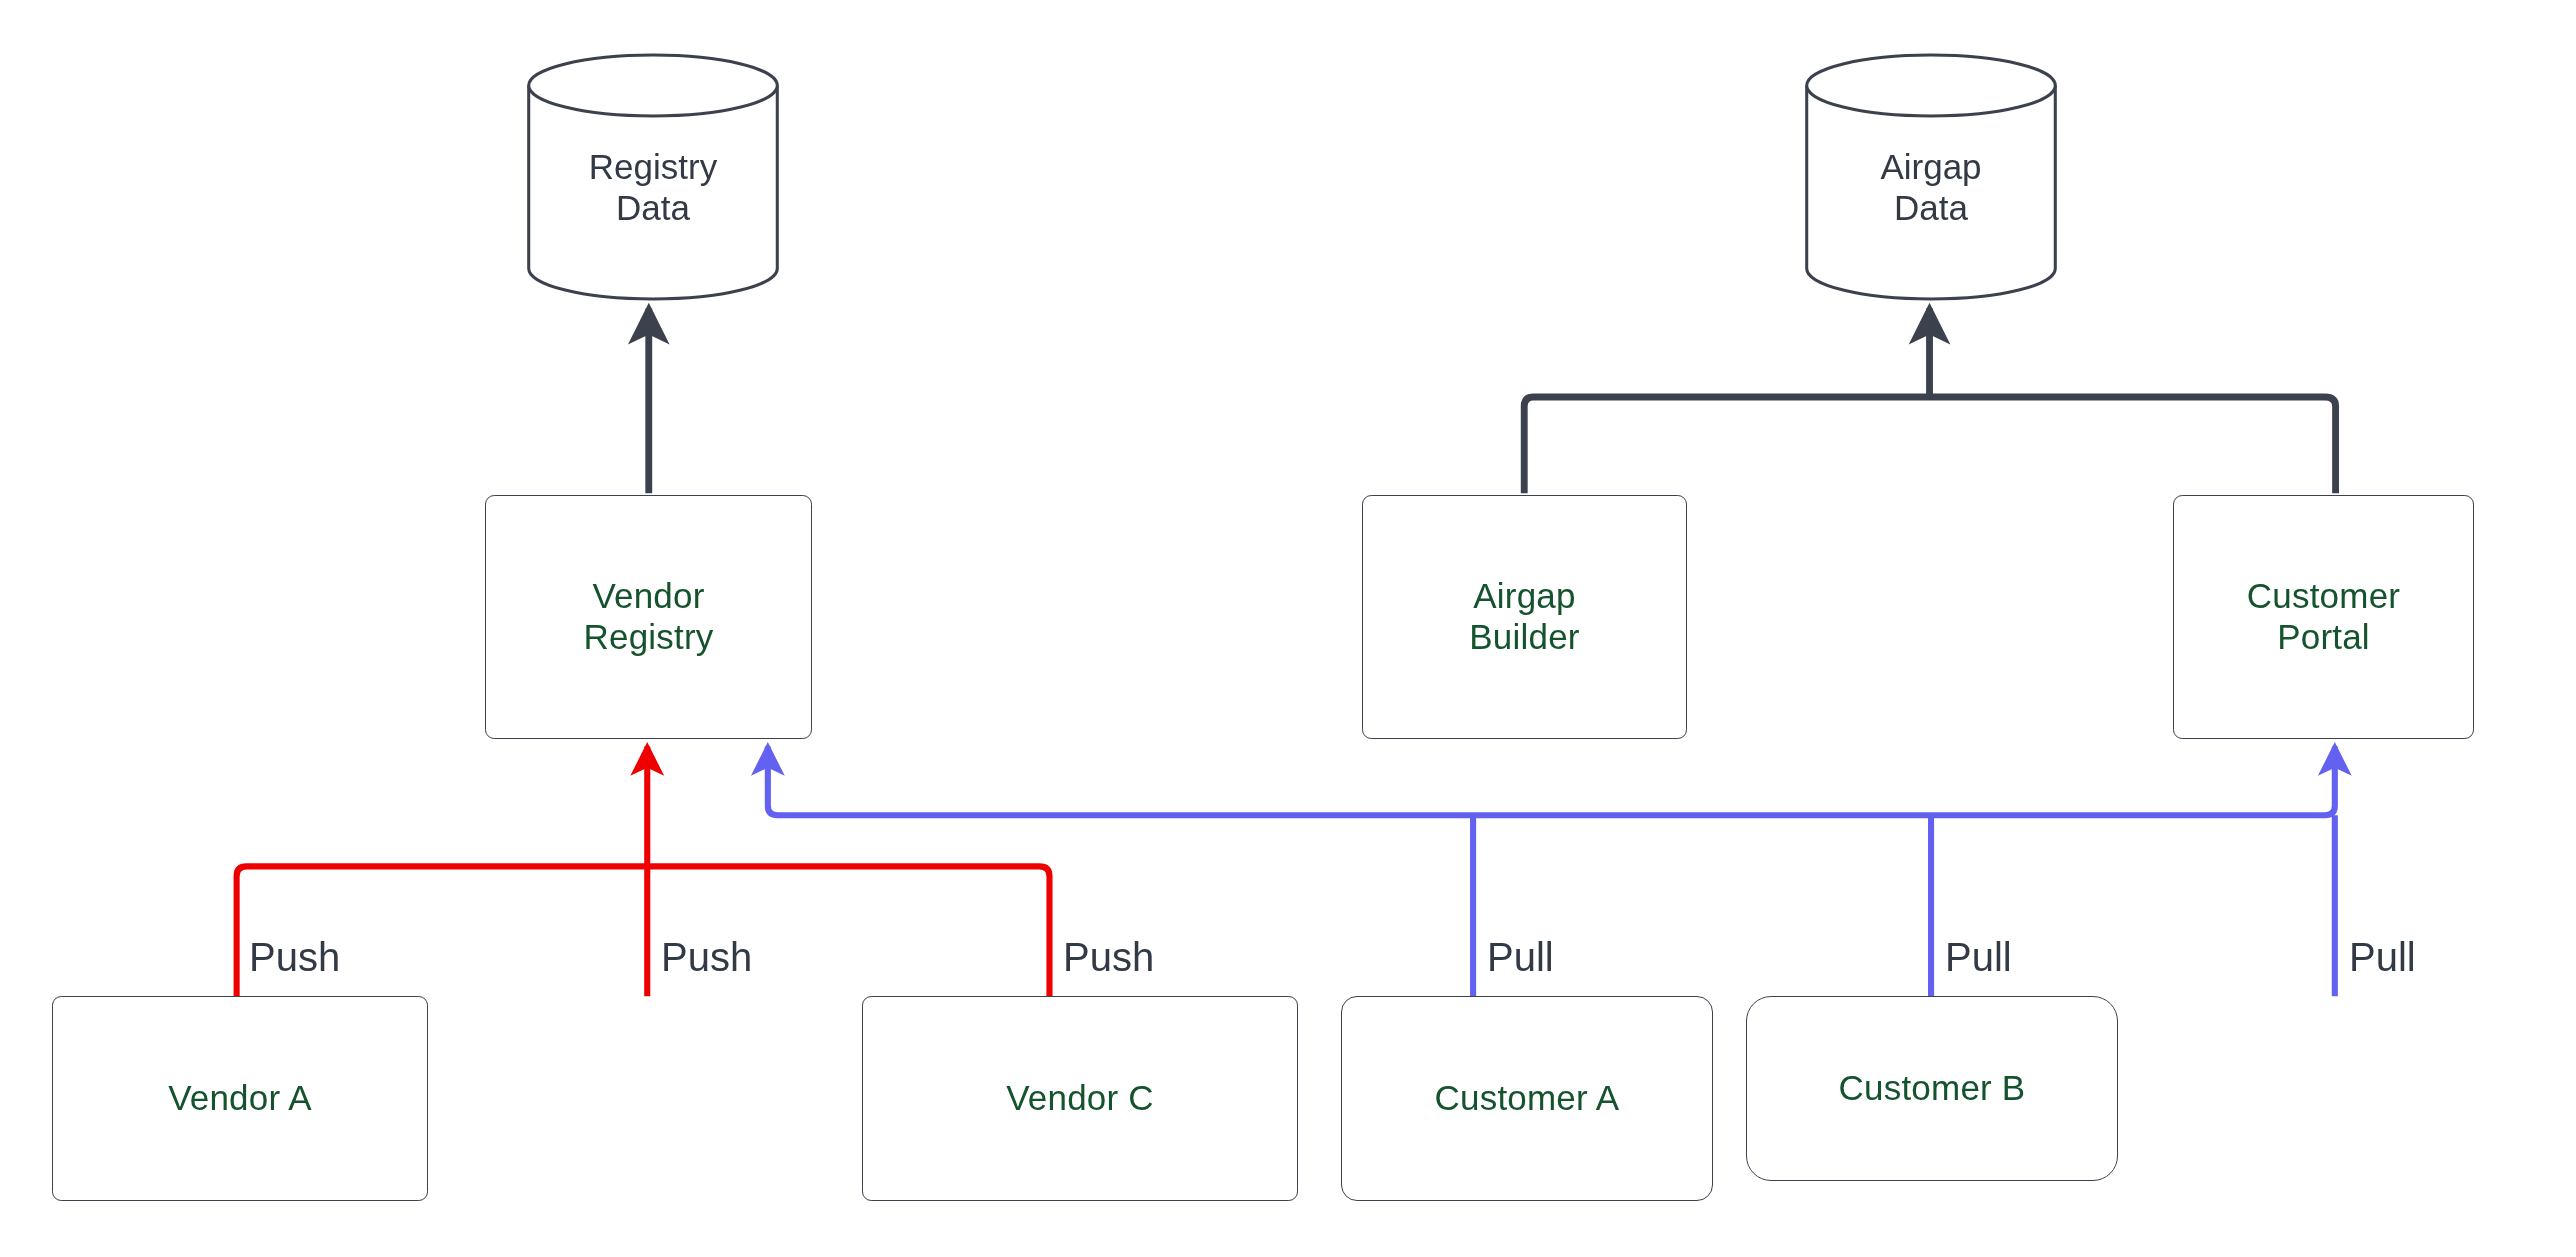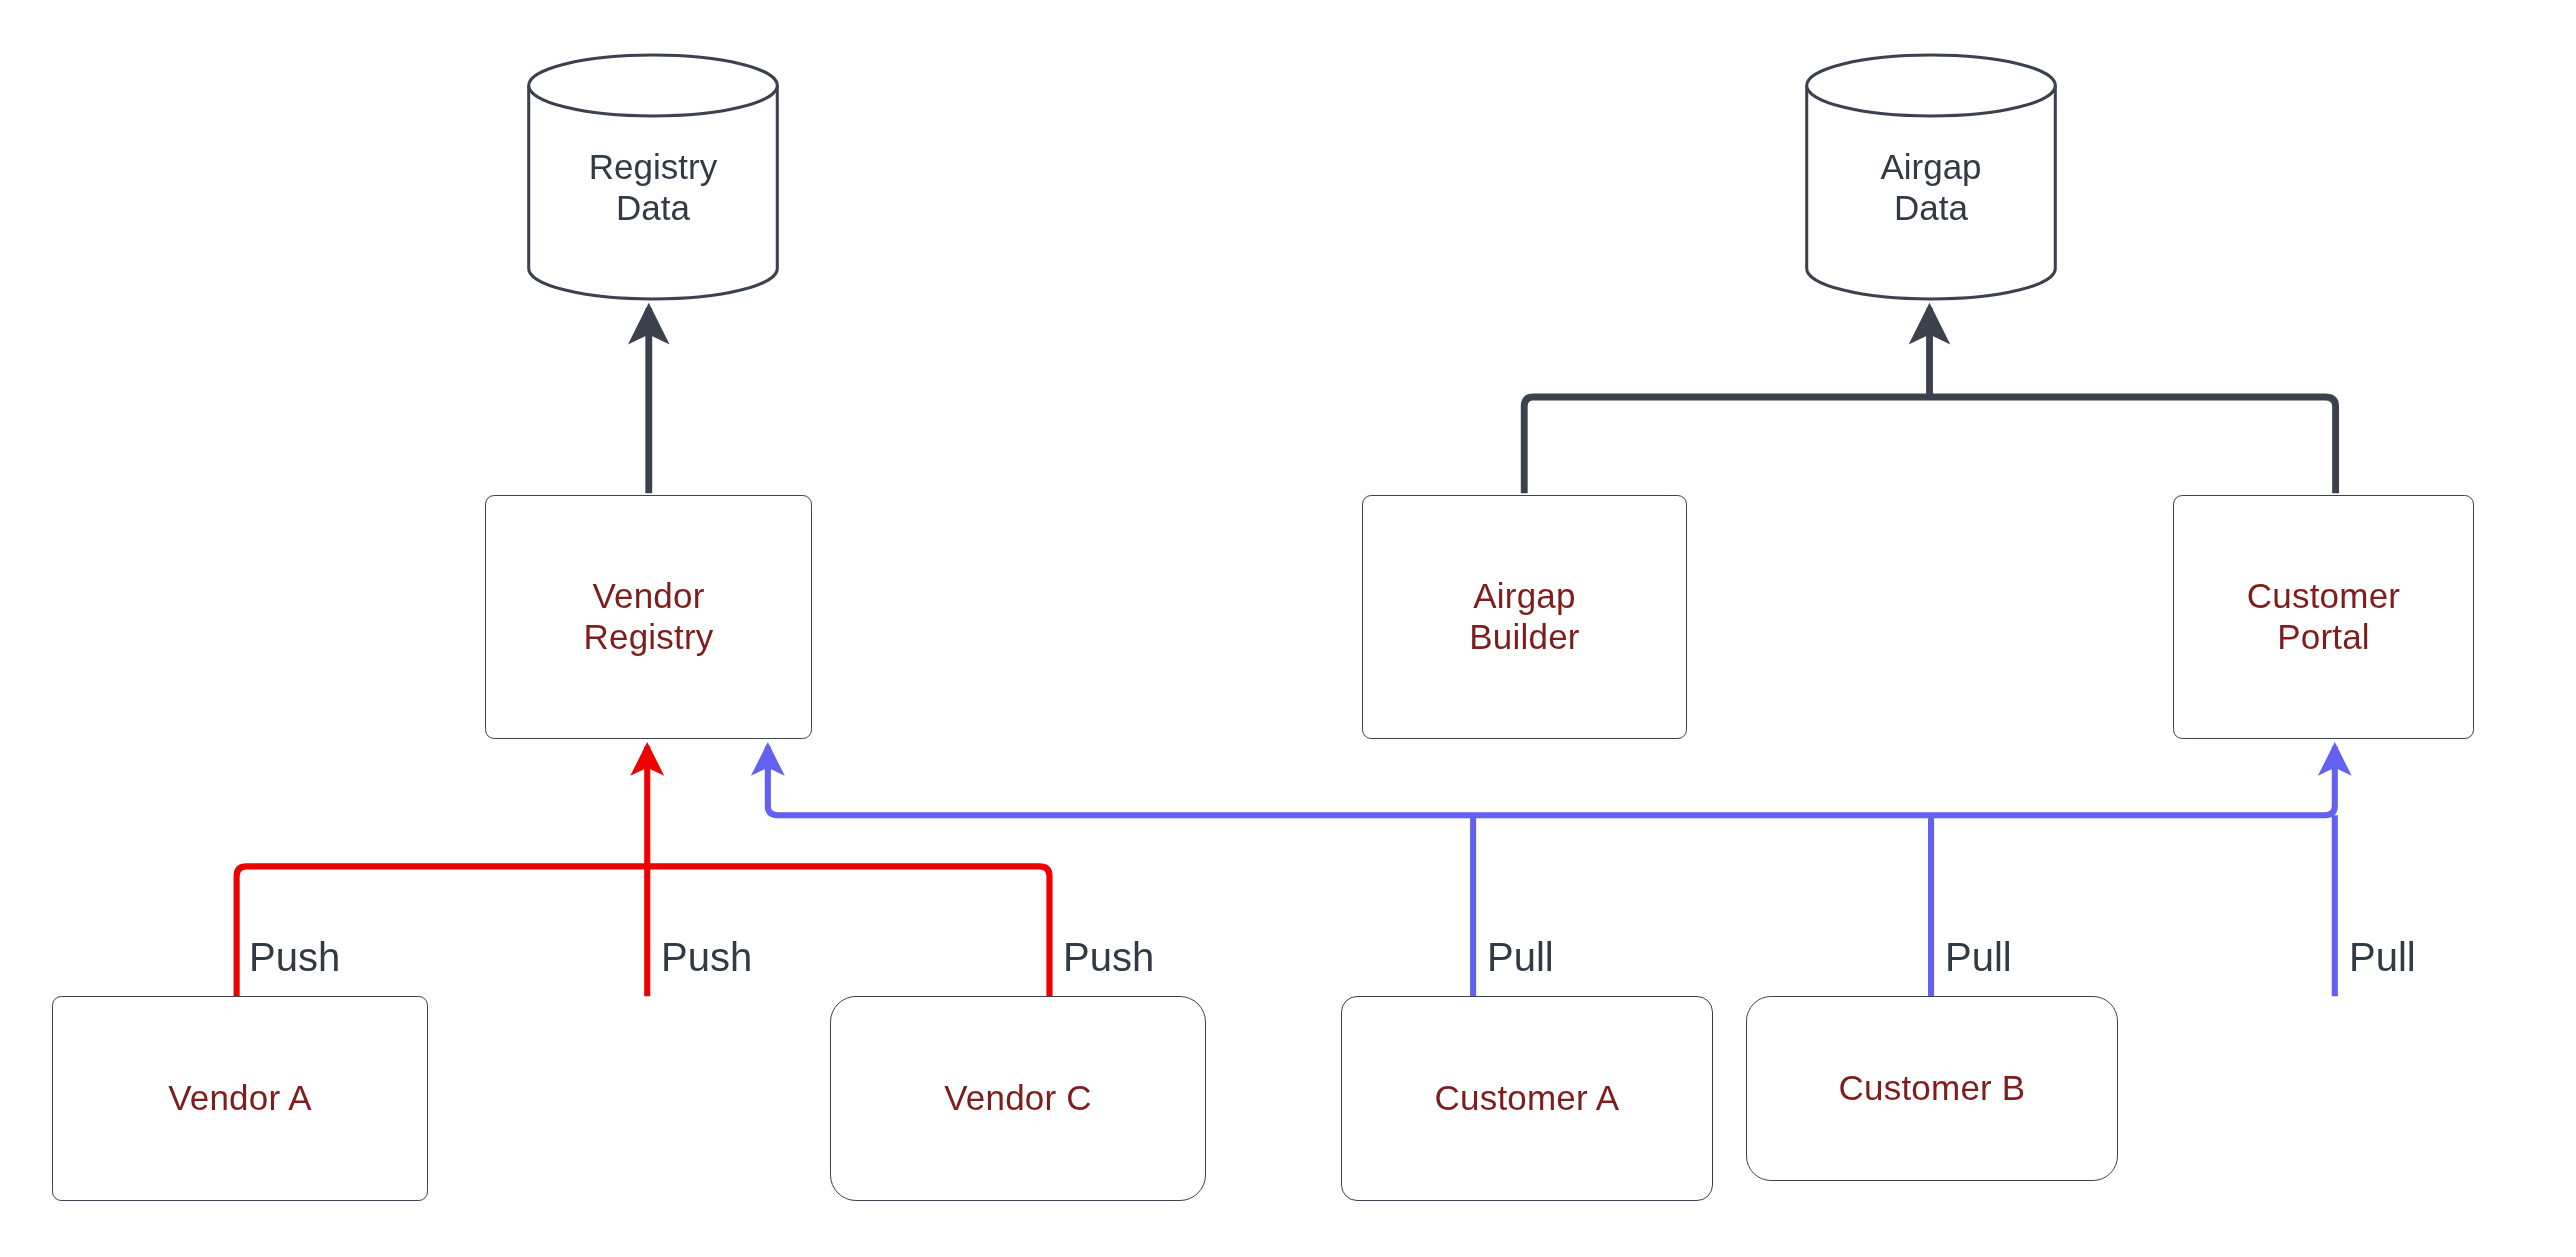--- a/index.html
+++ b/index.html
@@ -27,21 +27,21 @@
   .node {
     position: absolute;
     box-sizing: border-box;
     background: #ffffff;
     border: 1.5px solid #3b424e;
     border-radius: 9.2px;
     display: flex;
     align-items: center;
     justify-content: center;
     text-align: center;
-    color: #7f1d1d;
+    color: #14532d;
     font-size: 35px;
     line-height: 1.16;
     letter-spacing: 0.2px;
     white-space: pre-line;
     z-index: 3;
   }
   .cylinder {
     position: absolute;
     z-index: 3;
   }
@@ -128,21 +128,21 @@
 
   <div class="node" style="left:1362px; top:495px; width:325px; height:244px;">Airgap
 Builder</div>
 
   <div class="node" style="left:2173px; top:495px; width:301px; height:244px;">Customer
 Portal</div>
 
   <div class="node" style="left:52px; top:996px; width:376px; height:205px;">Vendor A</div>
 
 
-  <div class="node" style="left:830px; top:996px; width:376px; height:205px;border-radius:26px;">Vendor C</div>
+  <div class="node" style="left:862px; top:996px; width:436px; height:205px;">Vendor C</div>
 
   <div class="node" style="left:1341px; top:996px; width:372px; height:205px;border-radius:16px;">Customer A</div>
 
   <div class="node" style="left:1746px; top:996px; width:372px; height:185px;border-radius:25px;">Customer B</div>
 
 
   <div class="edge-label" style="left:249px; top:937px;">Push</div>
 
   <div class="edge-label" style="left:661px; top:937px;">Push</div>
 

